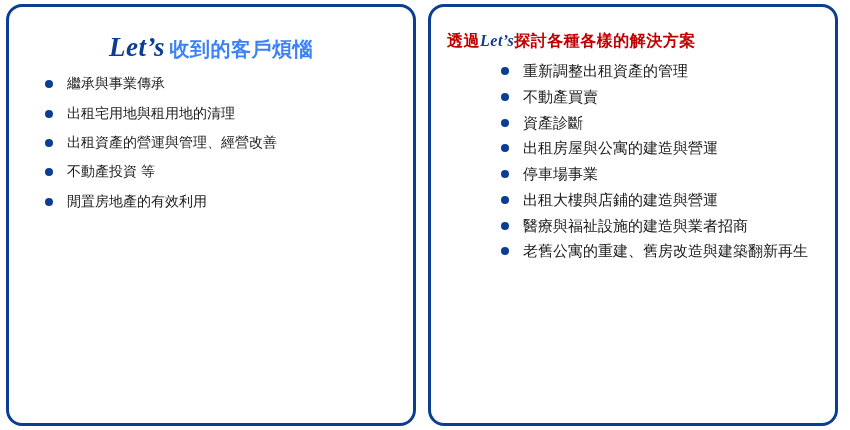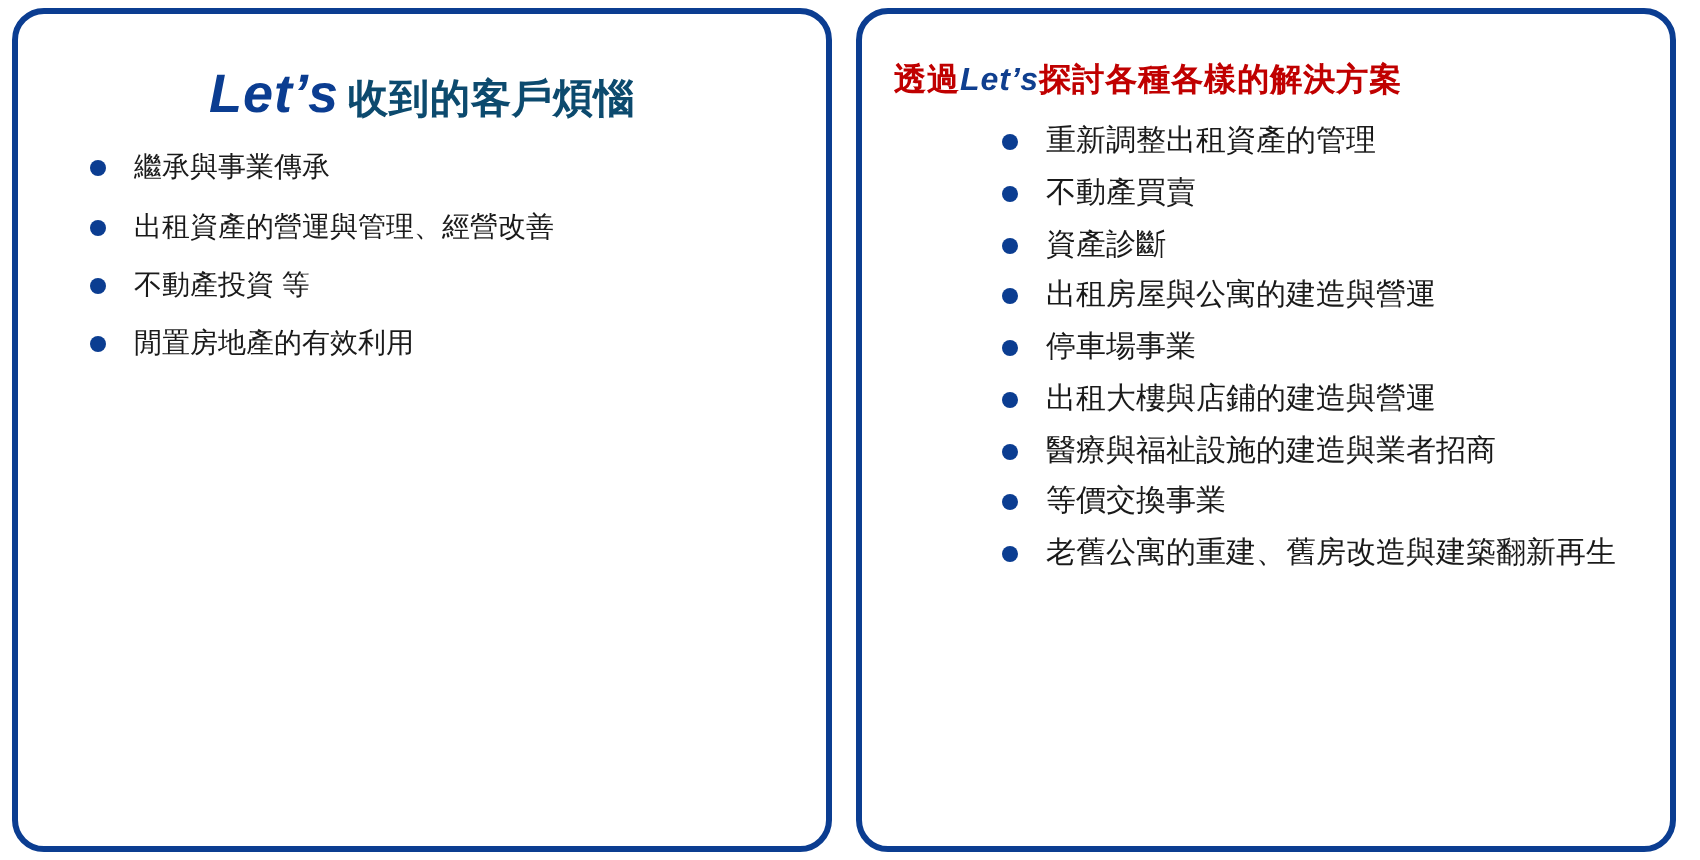--- a/index.html
+++ b/index.html
@@ -36,33 +36,33 @@
   .panel-right {
     width: 410px;
   }
   .panel-title {
     text-align: center;
     white-space: nowrap;
     margin: 6px 0 10px 0;
     line-height: 1.2;
   }
   .title-brand {
-    font-family: Liberation Sans, sans-serif;
+    font-family: Liberation Serif, serif;
     font-style: italic;
     font-weight: bold;
     font-size: 27px;
     letter-spacing: 0.5px;
   }
   .title-text {
     font-size: 20px;
     font-weight: bold;
     letter-spacing: 0.5px;
   }
   .panel-left .panel-title .title-brand { color: #0b3d91; }
-  .panel-left .panel-title .title-text { color: #0c4a6e; }
+  .panel-left .panel-title .title-text { color: #3b82f6; }
   .panel-right .panel-title .title-brand { color: #103f8f; }
   .panel-right .panel-title .title-text { color: #c00000; }
   .panel-right .panel-title {
     text-align: left;
     padding-left: 2px;
     font-size: 0;
   }
   .panel-right .panel-title span { font-size: initial; }
   .bullet-list {
     list-style: none;
@@ -104,38 +104,38 @@
 
 <div class="slide">
 
   <div class="panel panel-left">
     <div class="panel-title">
       <span class="title-brand">Let’s</span>
       <span class="title-text">收到的客戶煩惱</span>
     </div>
     <ul class="bullet-list">
       <li class="bullet-item">繼承與事業傳承</li>
+      <li class="bullet-item">出租宅用地與租用地的清理</li>
       <li class="bullet-item">出租資產的營運與管理、經營改善</li>
       <li class="bullet-item">不動產投資 等</li>
       <li class="bullet-item">閒置房地產的有效利用</li>
     </ul>
   </div>
 
   <div class="panel panel-right">
     <div class="panel-title">
       <span class="title-text">透過</span>
       <span class="title-brand">Let’s</span>
       <span class="title-text">探討各種各樣的解決方案</span>
     </div>
     <ul class="bullet-list">
       <li class="bullet-item">重新調整出租資產的管理</li>
       <li class="bullet-item">不動產買賣</li>
       <li class="bullet-item">資產診斷</li>
       <li class="bullet-item">出租房屋與公寓的建造與營運</li>
       <li class="bullet-item">停車場事業</li>
       <li class="bullet-item">出租大樓與店鋪的建造與營運</li>
       <li class="bullet-item">醫療與福祉設施的建造與業者招商</li>
-      <li class="bullet-item">等價交換事業</li>
       <li class="bullet-item wrap">老舊公寓的重建、舊房改造與建築翻新再生</li>
     </ul>
   </div>
 
 </div>
 
 </body></html>

